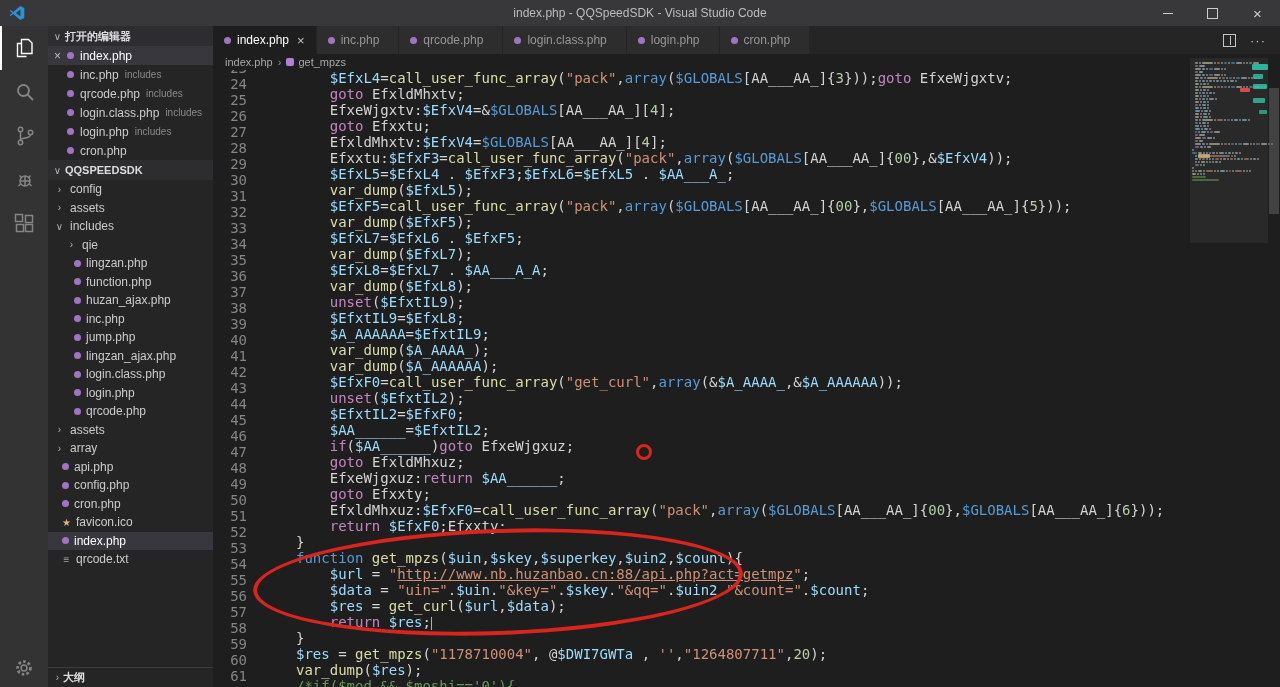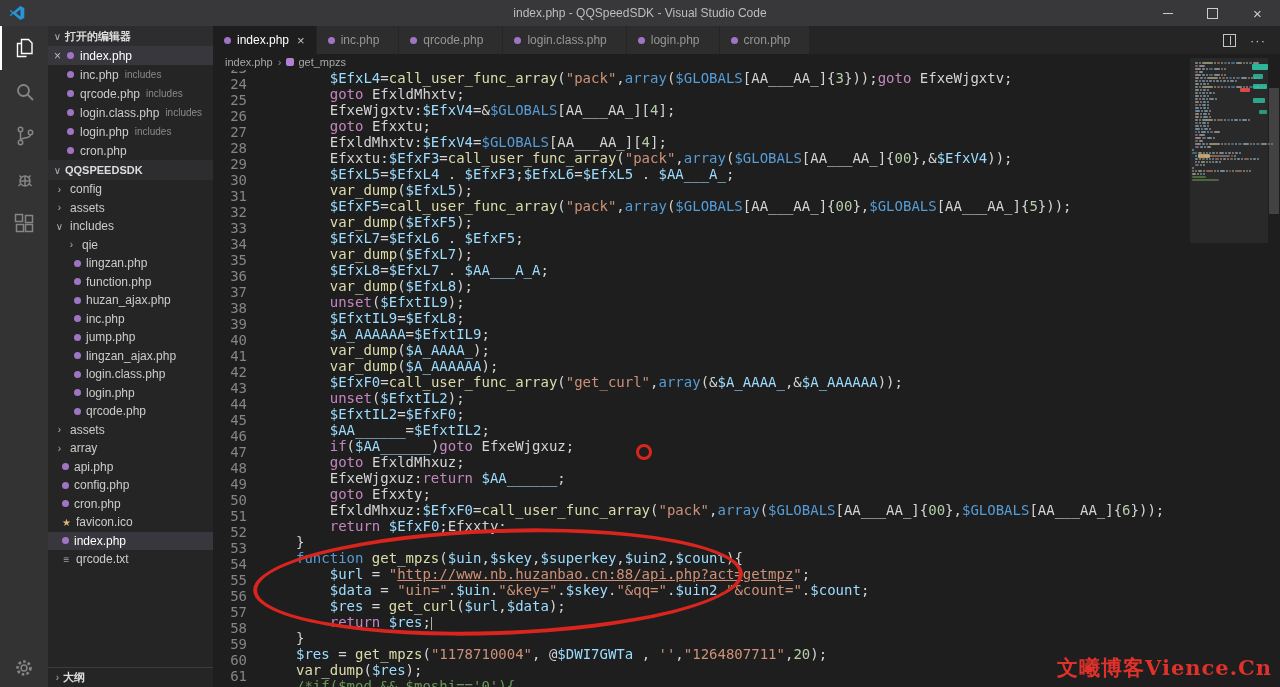--- a/index.html
+++ b/index.html
@@ -708,15 +708,14 @@
       <div class="mm-deco mm-d6"></div>
       <div class="mm-deco mm-d7"></div>
     </div>
     <div class="scrollbar">
       <div class="thumb"></div>
     </div>
   </div>
 
   <div class="ellipse"></div>
   <div class="dot-annot"></div>
-  <div class="watermark" style="color: rgb(224, 49, 43);">文曦博客Vience.Cn</div>
 
 </div>
 
 </body></html>

